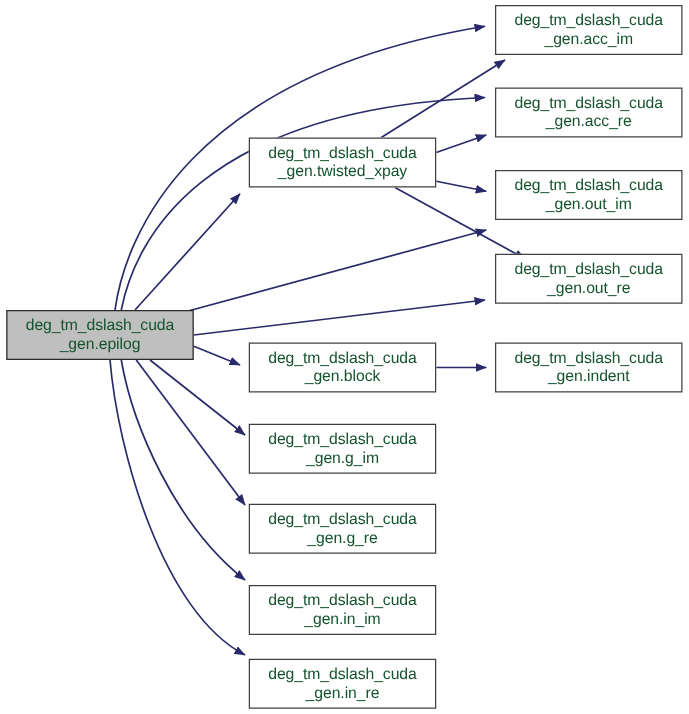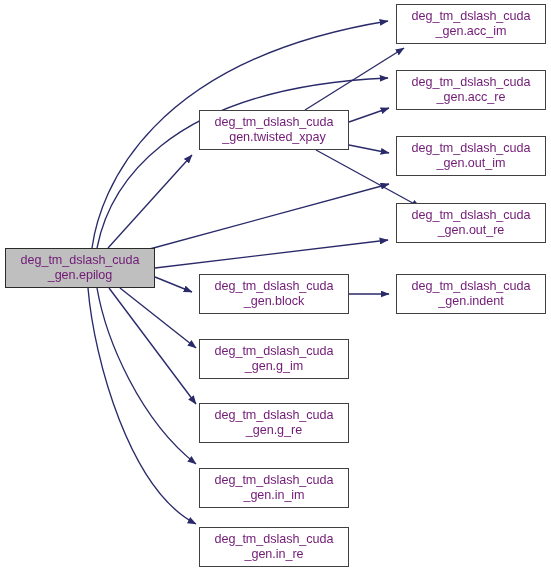--- a/index.html
+++ b/index.html
@@ -26,21 +26,21 @@
     position: absolute;
     box-sizing: border-box;
     border: 1px solid #404040;
     background: #ffffff;
     display: flex;
     align-items: center;
     justify-content: center;
     text-align: center;
     line-height: 1.18;
     font-size: 12.6px;
-    color: #701a75;
+    color: #14532d;
     letter-spacing: -0.05px;
     white-space: pre-line;
   }
   .graph-node.root-node {
     background: #bfbfbf;
     border-color: #2b2b2b;
   }
   .node-label {
     display: block;
     padding: 0 3px;

